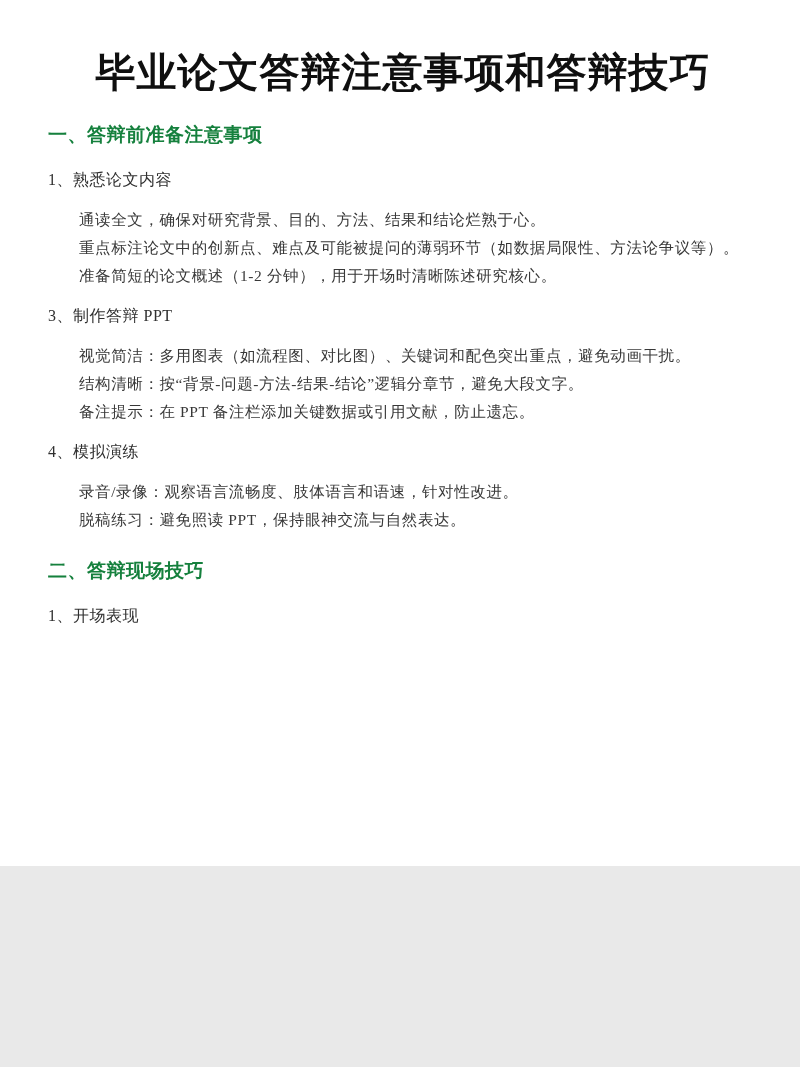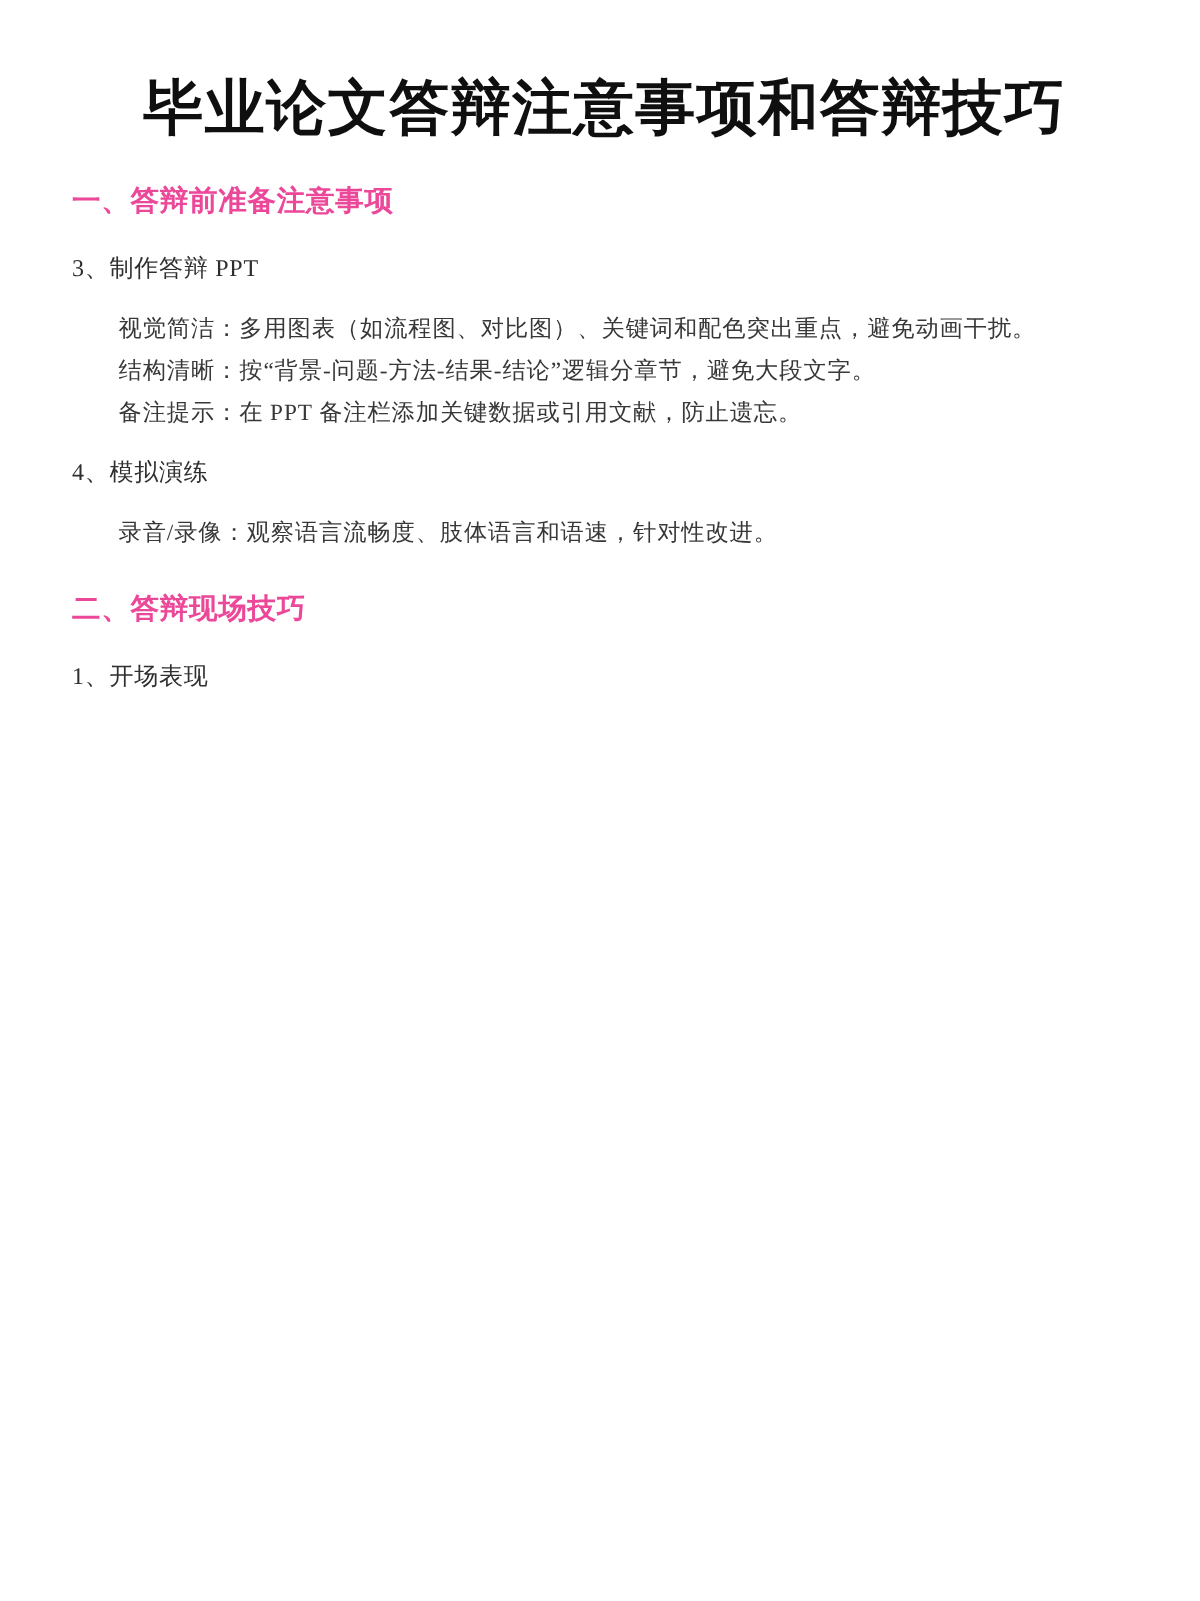--- a/index.html
+++ b/index.html
@@ -1,19 +1,19 @@
 <!DOCTYPE html>
 <html><head>
 <meta charset="utf-8">
 <style>
   html, body { margin: 0; padding: 0; background: #e9e9e9; }
   .page {
     position: relative;
     width: 800px;
-    height: 1067px;
+    height: 866px;
     margin: 0 auto;
     background: #ffffff;
     box-sizing: border-box;
     padding: 0 42px 0 48px;
     overflow: hidden;
     font-family: "Liberation Serif", "DejaVu Serif", serif;
   }
   .doc-title {
     margin: 46px 0 0 0;
     font-size: 40px;
@@ -23,21 +23,21 @@
     letter-spacing: 1px;
     color: #0f0f0f;
     font-family: "Liberation Sans", "DejaVu Sans", sans-serif;
   }
   .section-heading {
     margin: 22px 0 16px 0;
     font-size: 19px;
     line-height: 30px;
     font-weight: 700;
     letter-spacing: 0.5px;
-    color: #ec4899;
+    color: #15803d;
     font-family: "Liberation Sans", "DejaVu Sans", sans-serif;
   }
   .sub-heading {
     margin: 12px 0 12px 0;
     font-size: 16px;
     line-height: 28px;
     font-weight: 400;
     letter-spacing: 0.5px;
     color: #2f2f2f;
   }
@@ -54,37 +54,46 @@
 </style>
 </head>
 <body>
 
 <div class="page">
   <h1 class="doc-title">毕业论文答辩注意事项和答辩技巧</h1>
   <div>
   <section>
     <h2 class="section-heading">一、答辩前准备注意事项</h2>
     <div class="section-body">
+  <div class="subsection">
+    <h3 class="sub-heading">1、熟悉论文内容</h3>
+    <div class="items">
+              <p class="item">通读全文，确保对研究背景、目的、方法、结果和结论烂熟于心。</p>
+              <p class="item">重点标注论文中的创新点、难点及可能被提问的薄弱环节（如数据局限性、方法论争议等）。</p>
+              <p class="item">准备简短的论文概述（1-2 分钟），用于开场时清晰陈述研究核心。</p>
+            </div>
+  </div>
 
   <div class="subsection">
   </div>
 
   <div class="subsection">
     <h3 class="sub-heading">3、制作答辩 PPT</h3>
     <div class="items">
               <p class="item">视觉简洁：多用图表（如流程图、对比图）、关键词和配色突出重点，避免动画干扰。</p>
               <p class="item">结构清晰：按“背景-问题-方法-结果-结论”逻辑分章节，避免大段文字。</p>
               <p class="item">备注提示：在 PPT 备注栏添加关键数据或引用文献，防止遗忘。</p>
             </div>
   </div>
 
   <div class="subsection">
     <h3 class="sub-heading">4、模拟演练</h3>
     <div class="items">
               <p class="item">录音/录像：观察语言流畅度、肢体语言和语速，针对性改进。</p>
+              <p class="item">脱稿练习：避免照读 PPT，保持眼神交流与自然表达。</p>
             </div>
   </div>
 </div>
   </section>
 
   <section>
     <h2 class="section-heading">二、答辩现场技巧</h2>
     <div class="section-body">
   <div class="subsection">
     <h3 class="sub-heading">1、开场表现</h3>

